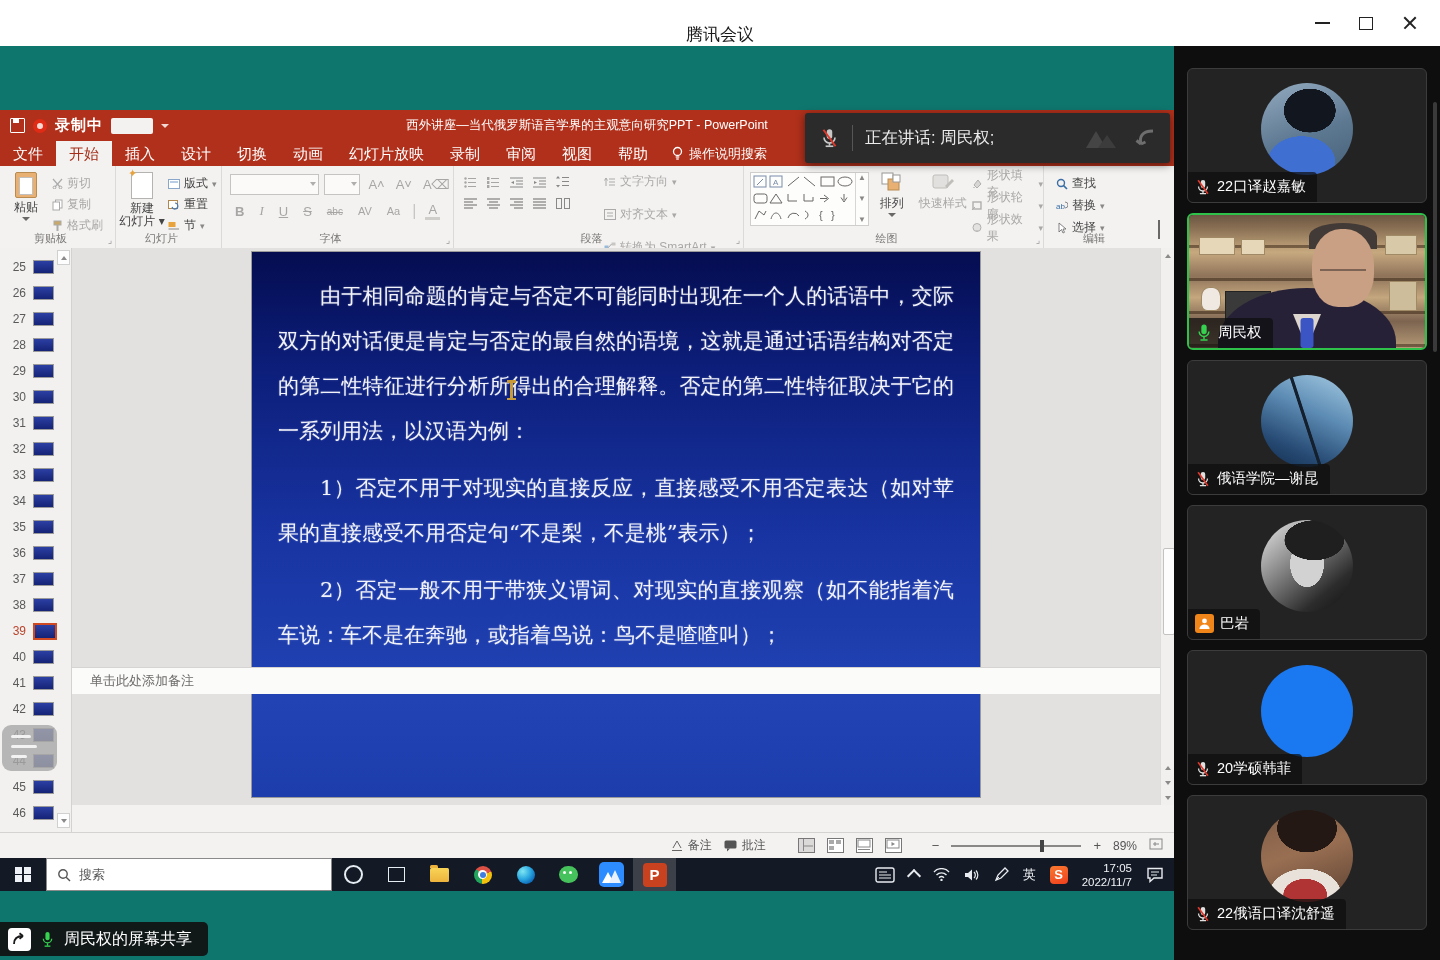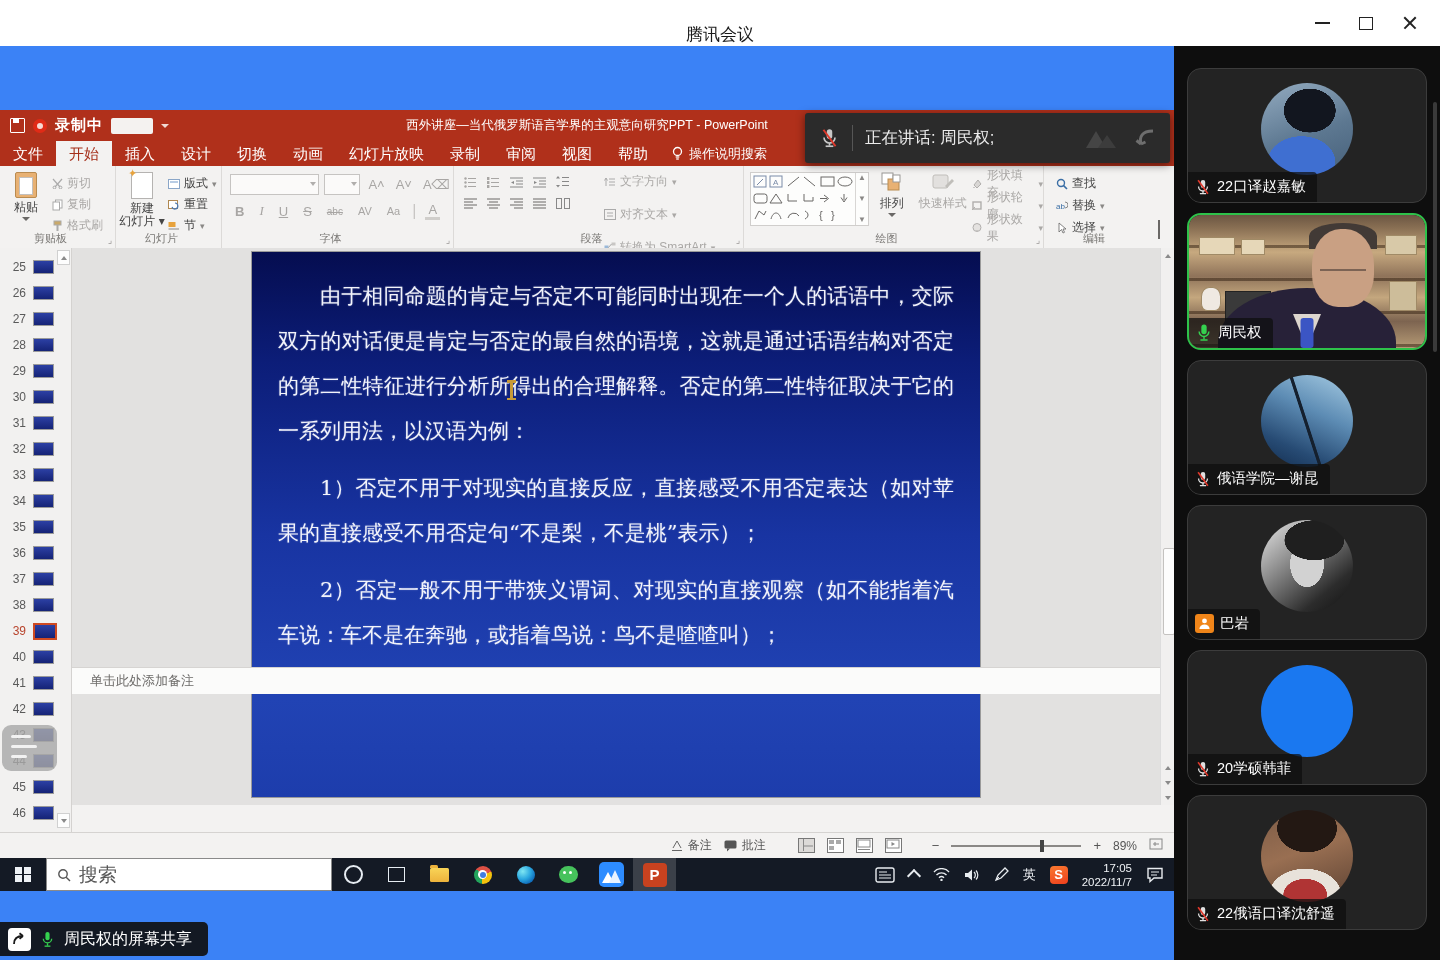--- a/index.html
+++ b/index.html
@@ -9,21 +9,21 @@
   .titlebar{position:absolute;left:0;top:0;width:1440px;height:46px;background:#fff;}
   .win-title{position:absolute;left:0;right:0;top:0;height:46px;line-height:46px;text-align:center;
     font-size:17px;color:#1a1a1a;margin-top:12px;}
   .win-controls{position:absolute;right:8px;top:0;height:46px;display:flex;align-items:center;}
   .wc{width:44px;height:46px;display:flex;align-items:center;justify-content:center;position:relative;cursor:default;}
   .wc .bar{width:15px;height:2px;background:#222;}
   .wc .box{width:12px;height:11px;border:1.6px solid #222;}
   .wc .x1,.wc .x2{position:absolute;width:16px;height:1.8px;background:#222;left:14px;top:22px;}
   .wc .x1{transform:rotate(45deg);} .wc .x2{transform:rotate(-45deg);}
   
-  .share-area{position:absolute;left:0;top:46px;width:1174px;height:914px;background:#3b82f6;}
+  .share-area{position:absolute;left:0;top:46px;width:1174px;height:914px;background:#0f766e;}
   
   .ppt{position:absolute;left:0;top:64px;width:1174px;height:748px;background:#f3f2f1;}
   .ppt-titlebar{position:absolute;left:0;top:0;width:1174px;height:31px;background:#b0301b;}
   .qat{position:absolute;left:10px;top:0;height:31px;display:flex;align-items:center;gap:8px;}
   .save-ic{width:13px;height:13px;border:1.5px solid #fff;border-radius:1px;position:relative;}
   .save-ic:before{content:"";position:absolute;left:2px;top:0;width:6px;height:4px;background:#fff;}
   .rec-dot{width:14px;height:14px;border-radius:50%;border:4px solid #e02b17;background:#f7d9d4;box-sizing:border-box;}
   .rec-label{color:#fff;font-size:15px;font-weight:bold;letter-spacing:1px;}
   .rec-timer{width:42px;height:16px;background:#f4f2f0;border-radius:2px;}
   .car{width:0;height:0;border-left:4px solid transparent;border-right:4px solid transparent;border-top:4px solid #f0d9d4;}
@@ -90,21 +90,21 @@
   .view-ic{width:17px;height:15px;border:1.3px solid #777;box-sizing:border-box;position:relative;background:#fff;}
   .view-ic.sel{background:#dcdad8;}
   .zoom-track{width:130px;height:2px;background:#8a8886;position:relative;}
   .zoom-thumb{position:absolute;left:68%;top:-5px;width:4px;height:12px;background:#444;}
   .pm{font-size:13px;color:#555;}
   
   .taskbar{position:absolute;left:0;top:812px;width:1174px;height:33px;background:#141a25;display:flex;align-items:center;}
   .start{width:46px;height:33px;display:flex;align-items:center;justify-content:center;}
   .winlogo{display:grid;grid-template-columns:7px 7px;grid-template-rows:7px 7px;gap:1.5px;}
   .winlogo i{background:#eef2f6;}
-  .tb-search{width:286px;height:33px;background:#fff;border:1px solid #8a8a8a;box-sizing:border-box;display:flex;align-items:center;gap:8px;padding-left:10px;font-size:19px;color:#555;}
+  .tb-search{width:286px;height:33px;background:#fff;border:1px solid #8a8a8a;box-sizing:border-box;display:flex;align-items:center;gap:8px;padding-left:10px;font-size:13px;color:#555;}
   .tb-slot{width:43px;height:33px;display:flex;align-items:center;justify-content:center;position:relative;}
   .tb-slot.active{background:rgba(255,255,255,.17);}
   .ring{width:15px;height:15px;border:2px solid #e6ecf2;border-radius:50%;}
   .taskview{width:15px;height:13px;border:1.6px solid #e6ecf2;position:relative;}
   .folder{width:19px;height:14px;background:linear-gradient(180deg,#f9d457,#edb33c);border-radius:1.5px;position:relative;}
   .folder:before{content:"";position:absolute;left:0;top:-3px;width:8px;height:3px;background:#edb33c;border-radius:1.5px 1.5px 0 0;}
   .chrome{width:18px;height:18px;border-radius:50%;background:conic-gradient(from -50deg,#de5044 0 33%,#f4c20d 33% 66%,#23a45c 66% 100%);position:relative;}
   .chrome:before{content:"";position:absolute;left:4.5px;top:4.5px;width:9px;height:9px;border-radius:50%;background:#fff;}
   .chrome:after{content:"";position:absolute;left:6px;top:6px;width:6px;height:6px;border-radius:50%;background:#3f7de0;}
   .edge{width:18px;height:18px;border-radius:50%;background:radial-gradient(circle at 32% 30%,#7ee6f2,#2aa7e0 45%,#0b62b4 80%,#0a4a8c);}
@@ -125,21 +125,21 @@
     display:flex;align-items:center;gap:9px;padding:0 16px 0 8px;}
   .share-pill .txt{color:#fff;font-size:16px;}
   .share-box{width:23px;height:23px;background:#fff;border-radius:4px;display:flex;align-items:center;justify-content:center;}
   .speak-banner{position:absolute;left:805px;top:67px;width:365px;height:50px;background:#2b2b2b;border-radius:3px;
     box-shadow:0 2px 8px rgba(0,0,0,.5);display:flex;align-items:center;padding:0 14px;box-sizing:border-box;gap:12px;}
   .speak-banner .divider{width:1px;height:26px;background:#565656;}
   .speak-banner .txt{color:#ececec;font-size:16.5px;white-space:nowrap;}
   
   .sidebar{position:absolute;left:1174px;top:46px;width:266px;height:914px;background:#0e0e0e;
     display:flex;flex-direction:column;align-items:center;padding-top:22px;gap:10px;box-sizing:border-box;}
-  .tile{position:relative;width:240px;height:135px;background:#232323;border:1px solid #3c3c3c;border-radius:14px;box-sizing:border-box;overflow:hidden;flex:none;}
+  .tile{position:relative;width:240px;height:135px;background:#232323;border:1px solid #3c3c3c;border-radius:6px;box-sizing:border-box;overflow:hidden;flex:none;}
   .tile.speaking{border:2px solid #2ec24a;height:137px;background:#1b1b1b;}
   .avatar{position:absolute;left:50%;top:14px;transform:translateX(-50%);width:92px;height:92px;border-radius:50%;}
   .badge{position:absolute;left:0;bottom:0;display:flex;align-items:center;gap:6px;background:rgba(14,14,14,.72);
     border-radius:0 4px 0 0;padding:5px 11px 6px 7px;}
   .badge .nm{color:#fff;font-size:14.5px;white-space:nowrap;}
   .av-zhao{background:
     radial-gradient(ellipse 26px 22px at 53% 30%,#12161f 0 99%,transparent 100%),
     radial-gradient(ellipse 34px 26px at 44% 86%,#3f6fd1 0 99%,transparent 100%),
     linear-gradient(160deg,#93abc0 0%,#5d7891 55%,#46607a 100%);}
   .av-xie{background:

